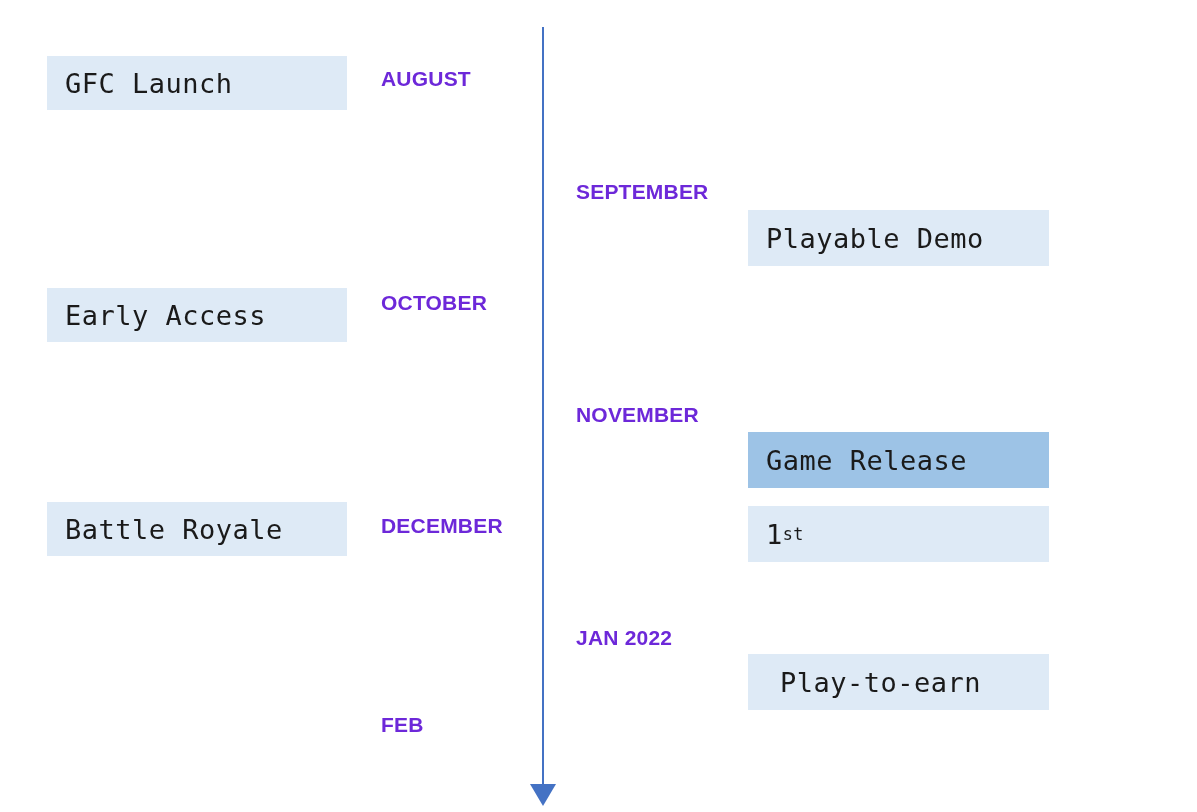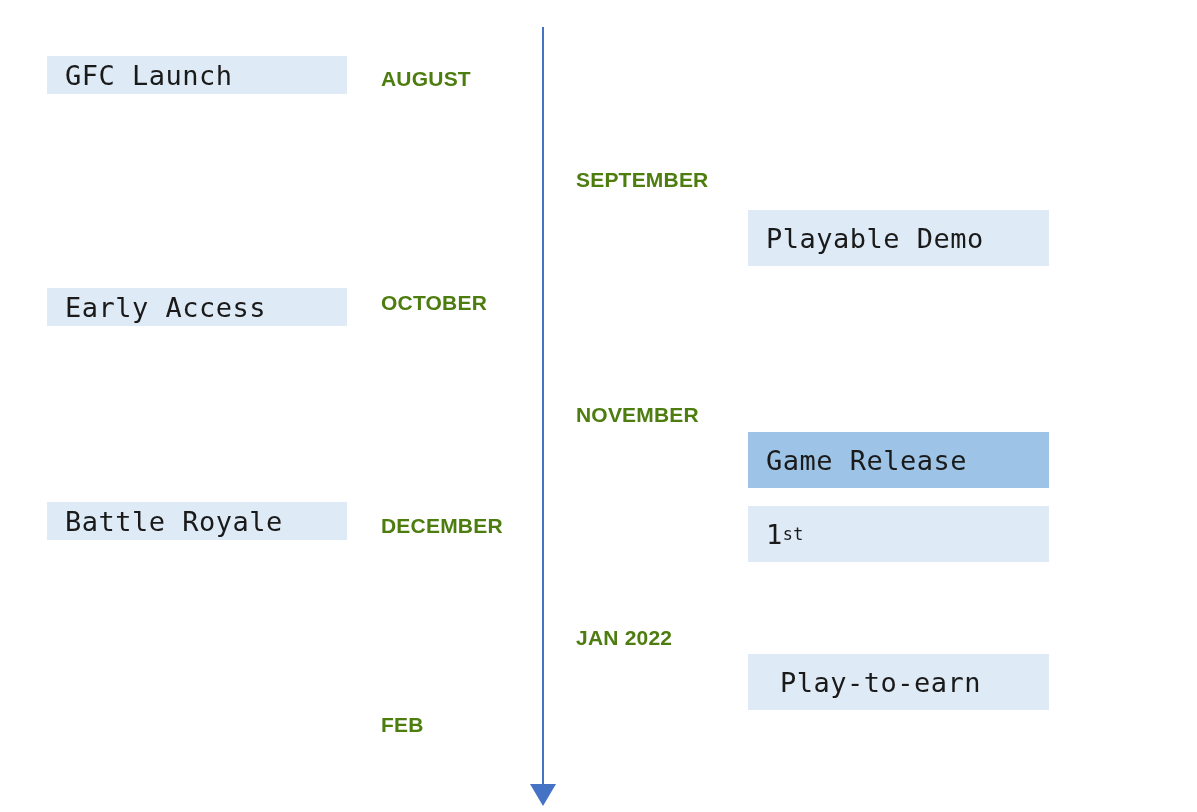--- a/index.html
+++ b/index.html
@@ -53,59 +53,59 @@
     color: #1a1a1a;
     letter-spacing: 0.5px;
     white-space: nowrap;
   }
   .event-box.highlight {
     background: #9DC3E6;
   }
   .event-box.left {
     left: 47px;
     width: 300px;
-    height: 38px;
+    height: 54px;
   }
   .event-box.right {
     left: 748px;
     width: 301px;
     height: 56px;
     margin-top: 45px;
   }
   .event-box sup {
     font-size: 0.62em;
     vertical-align: super;
     line-height: 0;
   }
 
   
   .month-label {
     position: absolute;
     font-family: "Liberation Sans", sans-serif;
     font-weight: bold;
     font-size: 21px;
-    color: #4d7c0f;
+    color: #6d28d9;
     letter-spacing: 0.2px;
     white-space: nowrap;
     line-height: 1;
   }
   .month-label.left-col  { left: 381px; }
   .month-label.right-col { left: 576px; }
 </style>
 </head>
 <body>
 
 <div id="canvas">
 
   <div class="axis-line"></div>
   <div class="axis-arrow"></div>
 
   <div id="month-layer">
       <div class="month-label left-col" style="top: 68px;">AUGUST</div>
-      <div class="month-label right-col" style="top: 169px;">SEPTEMBER</div>
+      <div class="month-label right-col" style="top: 181px;">SEPTEMBER</div>
       <div class="month-label left-col" style="top: 292px;">OCTOBER</div>
       <div class="month-label right-col" style="top: 404px;">NOVEMBER</div>
       <div class="month-label left-col" style="top: 515px;">DECEMBER</div>
       <div class="month-label right-col" style="top: 627px;">JAN 2022</div>
       <div class="month-label left-col" style="top: 714px;">FEB</div>
     </div>
   <div id="event-layer">
       <div class="event-box left" style="top: 56px;">
         <span>GFC Launch</span>
       </div>

